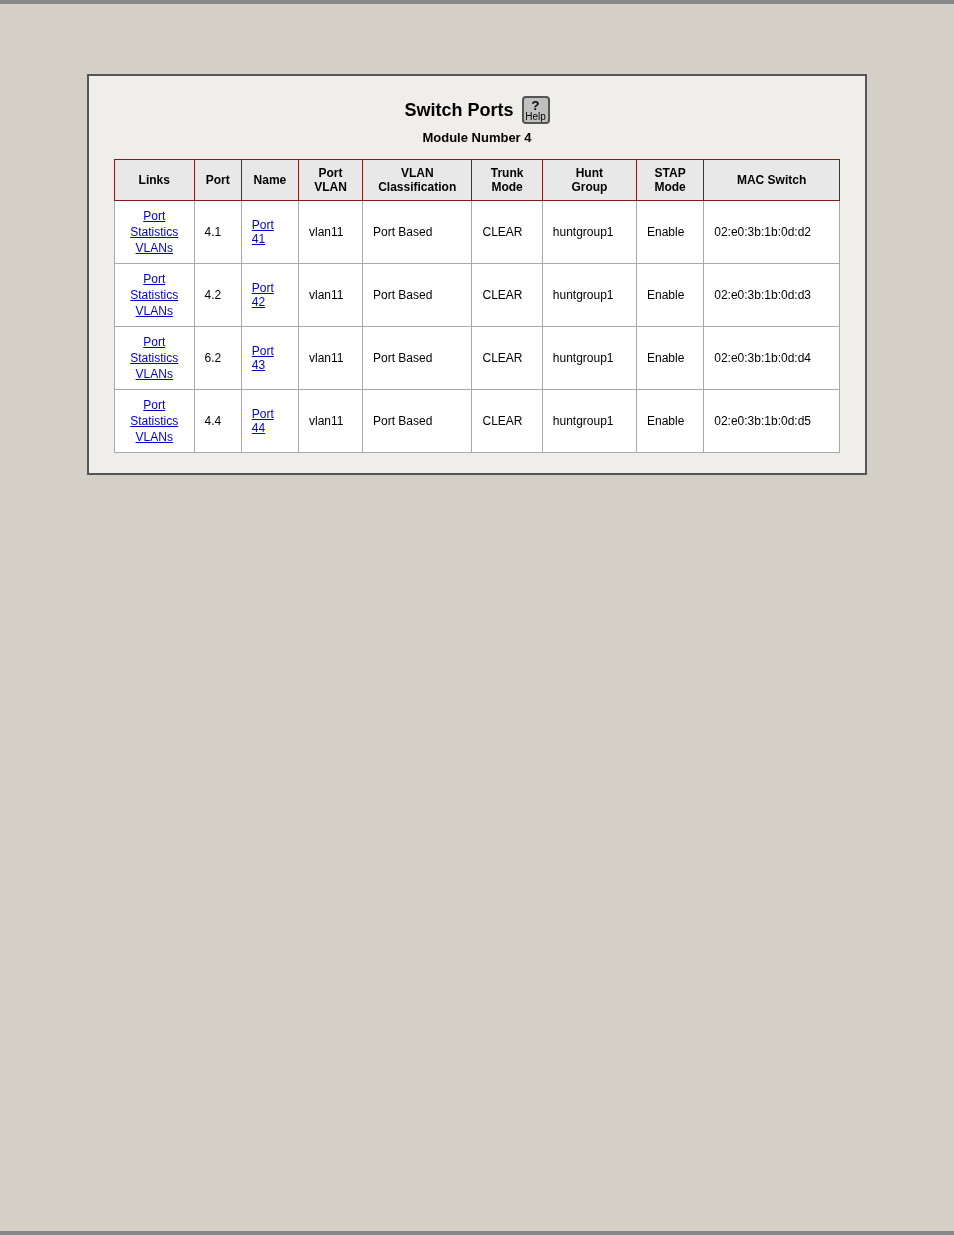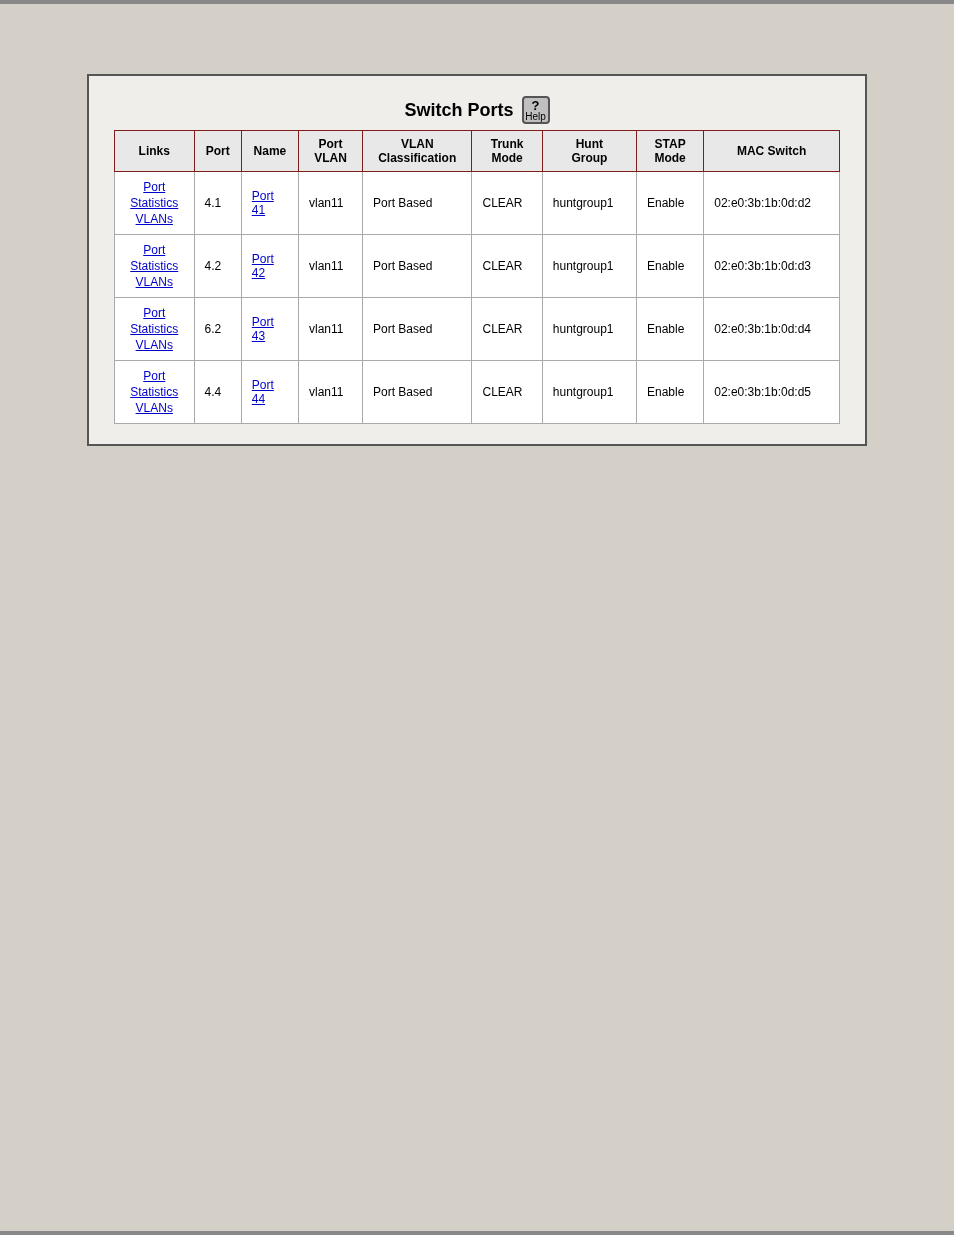--- a/index.html
+++ b/index.html
@@ -132,20 +132,21 @@
   <div class="panel">
 
     <div class="panel-title">
       <span>Switch Ports</span>
       <div class="help-icon">
         <span class="help-icon-q">?</span>
         <span class="help-icon-label">Help</span>
       </div>
     </div>
 
+    <div class="module-label">Module Number 4</div>
 
     <table>
       <thead>
         <tr>
           <th>Links</th>
           <th>Port</th>
           <th>Name</th>
           <th>Port<br>VLAN</th>
           <th>VLAN<br>Classification</th>
           <th>Trunk<br>Mode</th>

